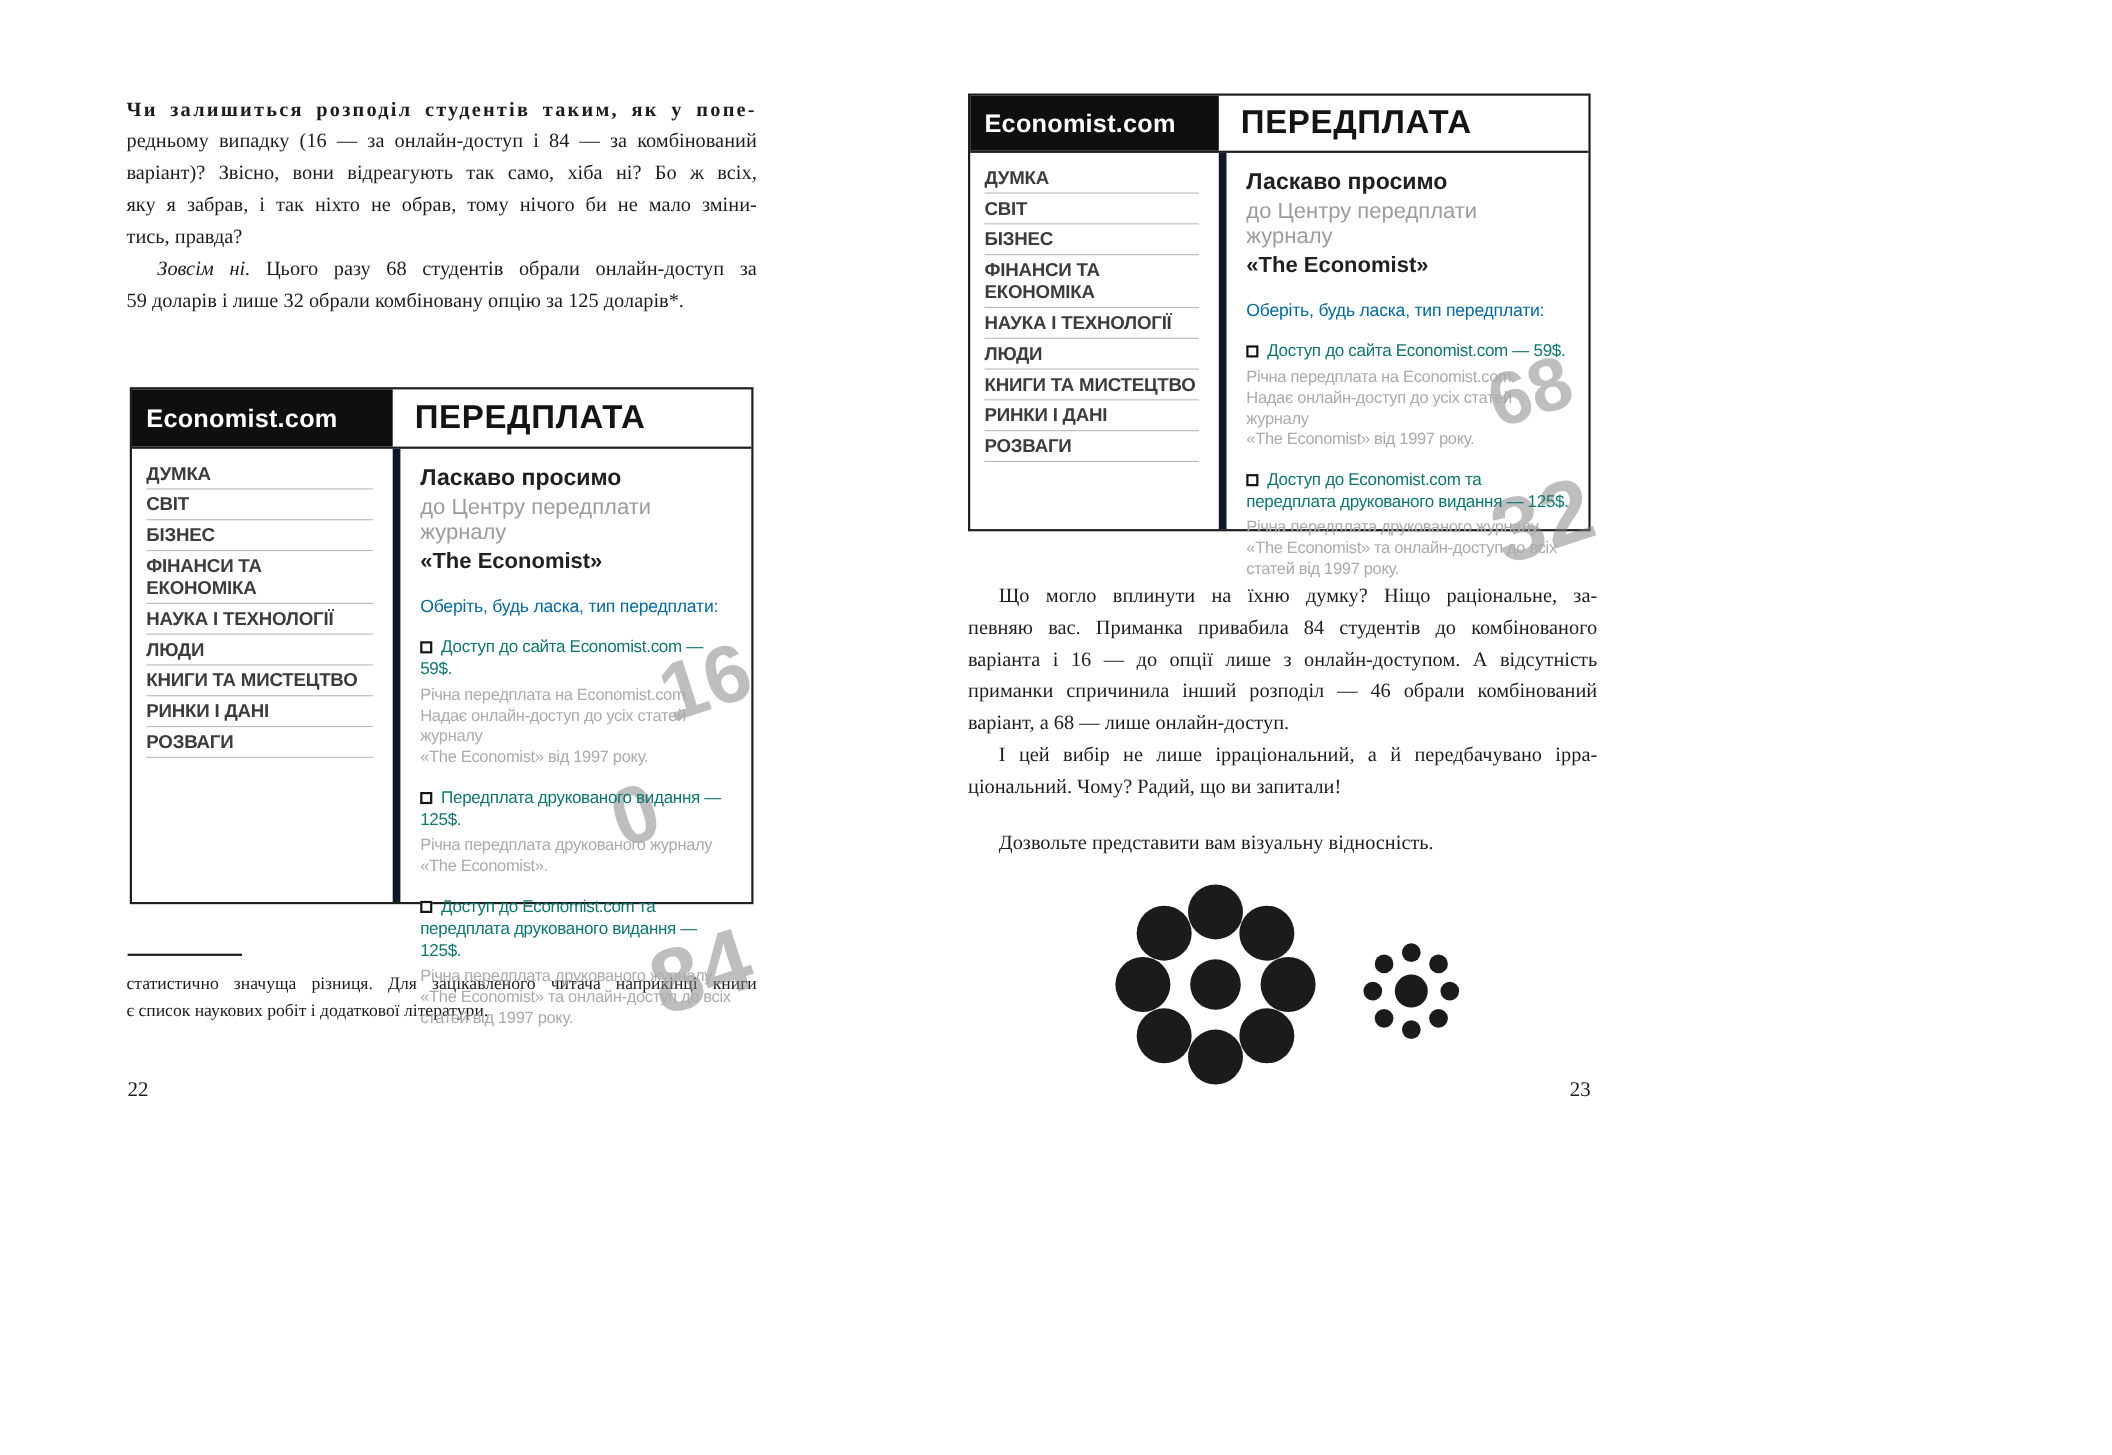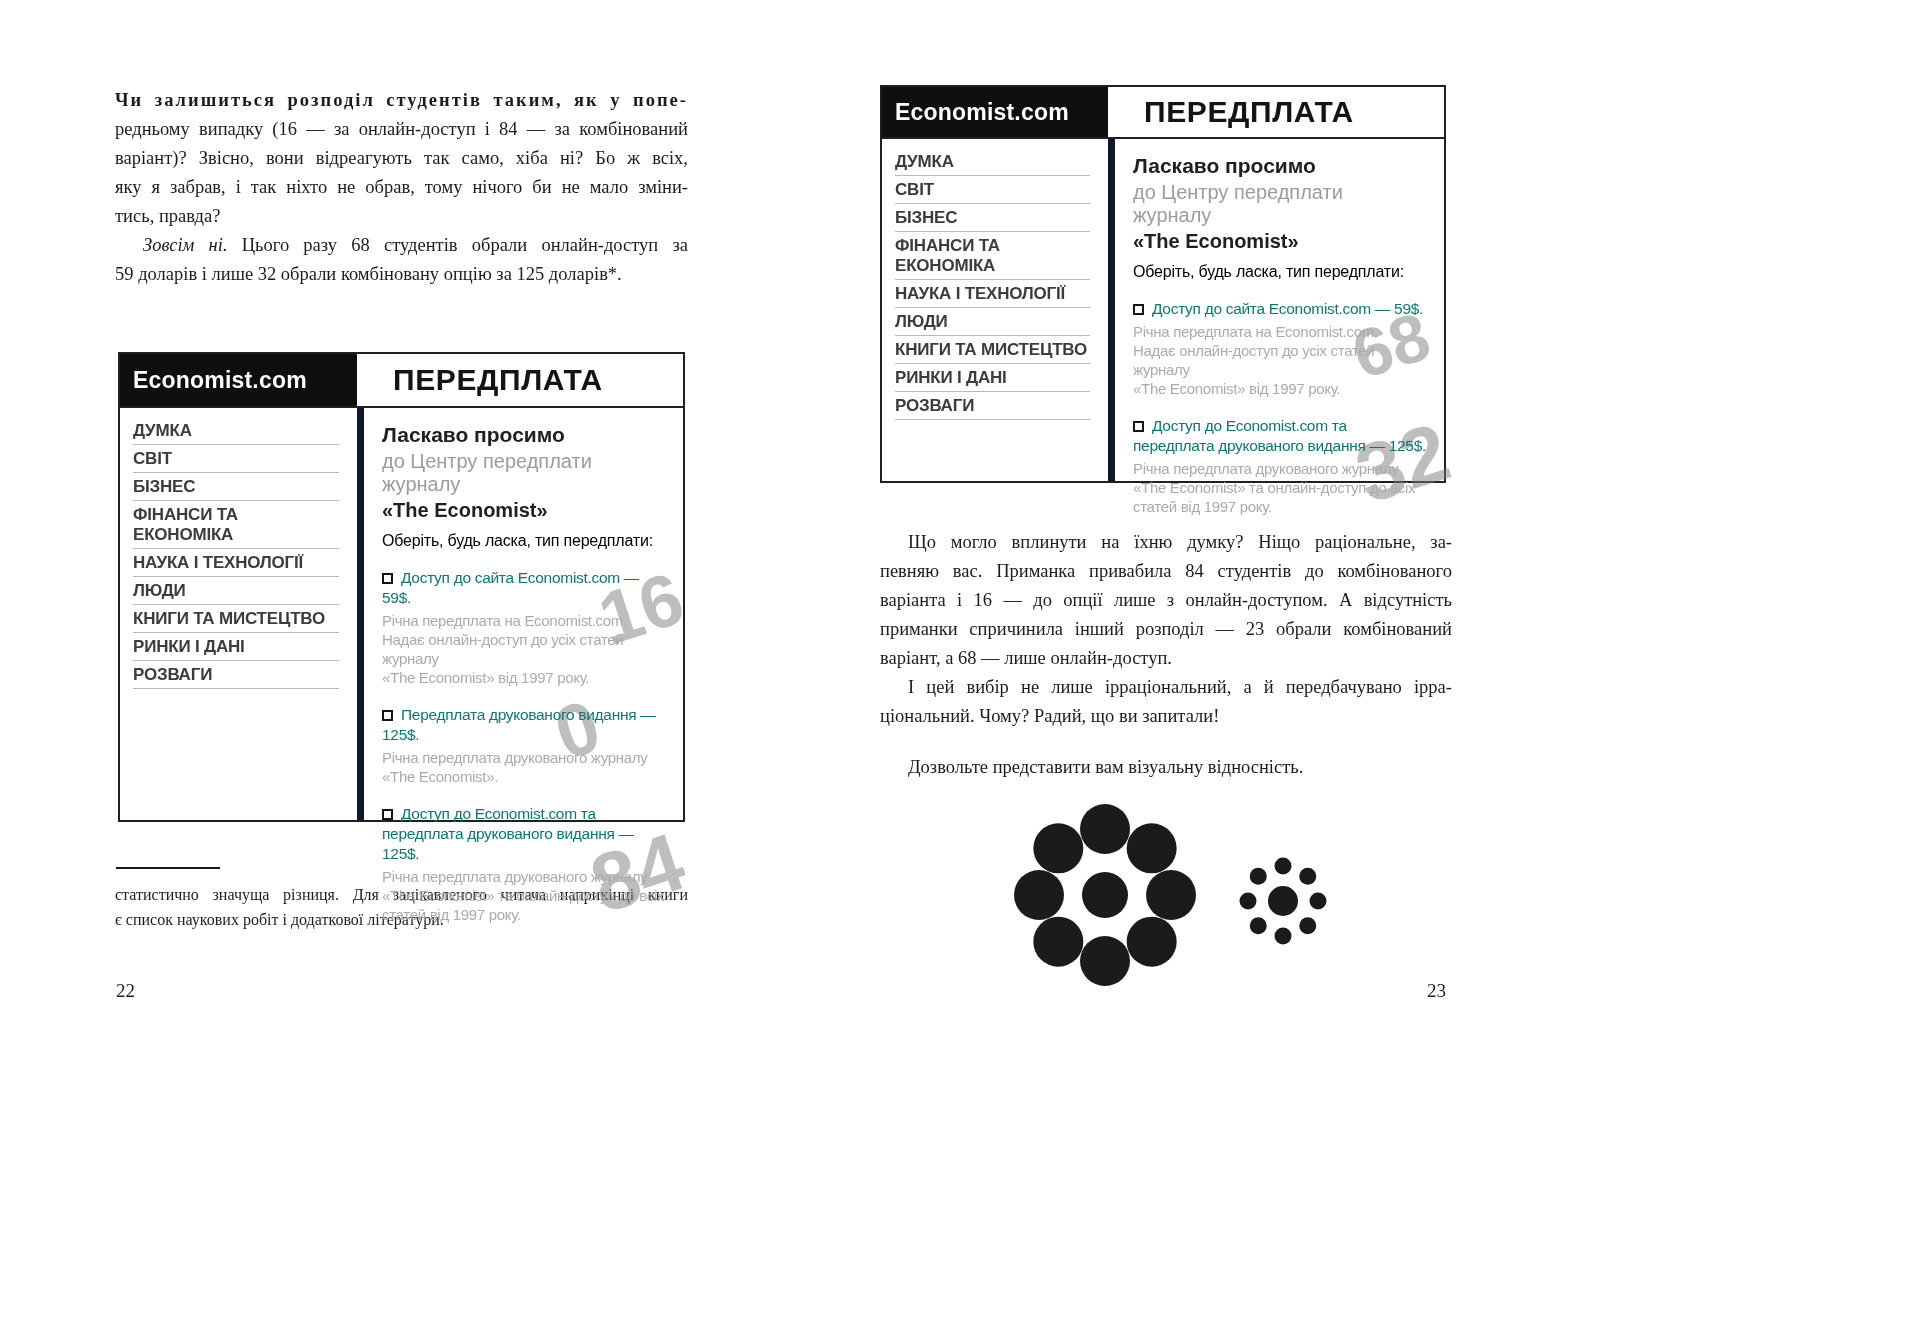--- a/index.html
+++ b/index.html
@@ -20,32 +20,32 @@
   .footnote-text { font-size:16px; line-height:25px; }
   .fn-star { margin-right:26px; }
   .pageno { font-size:19px; color:#1c1c1c; }
 
   
   .ebox { position:absolute; background:#fff; border:2px solid #1f1f1f;
           font-family:"Liberation Sans", sans-serif; display:flex; flex-direction:column; }
   .ebox-header { display:flex; border-bottom:2px solid #1f1f1f; flex:0 0 auto; }
   .ebox-brand { background:#0f0f0f; color:#fff; display:flex; align-items:center;
                 padding-left:13px; font-weight:bold; font-size:23px; letter-spacing:0.2px; }
-  .ebox-title { flex:1; display:flex; align-items:center; padding-left:36px;
+  .ebox-title { flex:1; display:flex; align-items:center; padding-left:20px;
                 font-weight:bold; font-size:30px; letter-spacing:0.6px; color:#141414; }
   .ebox-body { flex:1; display:flex; min-height:0; }
   .ebox-side { padding:9px 18px 0 13px; }
   .menu-item { font-weight:bold; font-size:17px; color:#3c3c3c; letter-spacing:-0.2px;
                padding:4px 0 3px 0; border-bottom:1px solid #b9b9b9; }
   .ebox-content { flex:1; border-left:7px solid #0f172a; position:relative; padding:15px 18px 0 18px; }
 
   .w-bold  { font-weight:bold; font-size:21px; color:#202020; }
   .w-gray  { font-size:20px; color:#9c9c9c; margin-top:3px; }
   .w-brand { font-weight:bold; font-size:20px; color:#202020; margin-top:3px; }
-  .choose  { font-size:16px; color:#000000; margin-top:10px; letter-spacing:-0.2px; }
+  .choose  { font-size:16px; color:#0369a1; margin-top:21px; letter-spacing:-0.2px; }
 
   .opt { position:relative; margin-top:18px; }
   .opt-label { position:relative; z-index:2; font-weight:normal; font-size:15.5px; line-height:20px;
                color:#0f766e; letter-spacing:-0.3px; }
   .cbx { display:inline-block; width:11px; height:11px; border:2px solid #141414;
          margin-right:8px; vertical-align:-1px; background:#fff; }
   .opt-desc { position:relative; z-index:2; font-size:15px; line-height:19px;
               color:#ababab; letter-spacing:-0.3px; margin-top:3px; }
   .bignum { position:absolute; z-index:1; font-weight:bold; line-height:1;
             color:rgba(125,125,125,0.5); transform:rotate(-18deg); }
@@ -191,21 +191,21 @@
           <div class="bignum">32</div>
         </div>
       </div>
     </div>
   </div>
 
   <div class="abs body-text" style="left:880px; top:528px; width:572px;">
     <div class="jline ind">Що могло вплинути на їхню думку? Ніщо раціональне, за-</div>
     <div class="jline">певняю вас. Приманка привабила 84 студентів до комбінованого</div>
     <div class="jline">варіанта і 16 — до опції лише з онлайн-доступом. А відсутність</div>
-    <div class="jline">приманки спричинила інший розподіл — 23 обрали комбінований</div>
+    <div class="jline">приманки спричинила інший розподіл — 46 обрали комбінований</div>
     <div class="jline last">варіант, а 68 — лише онлайн-доступ.</div>
   </div>
 
   <div class="abs body-text" style="left:880px; top:673px; width:572px;">
     <div class="jline ind">І цей вибір не лише ірраціональний, а й передбачувано ірра-</div>
     <div class="jline last">ціональний. Чому? Радий, що ви запитали!</div>
   </div>
 
   <div class="abs body-text" style="left:880px; top:753px; width:572px;">
     <div class="jline last ind">Дозвольте представити вам візуальну відносність.</div>

